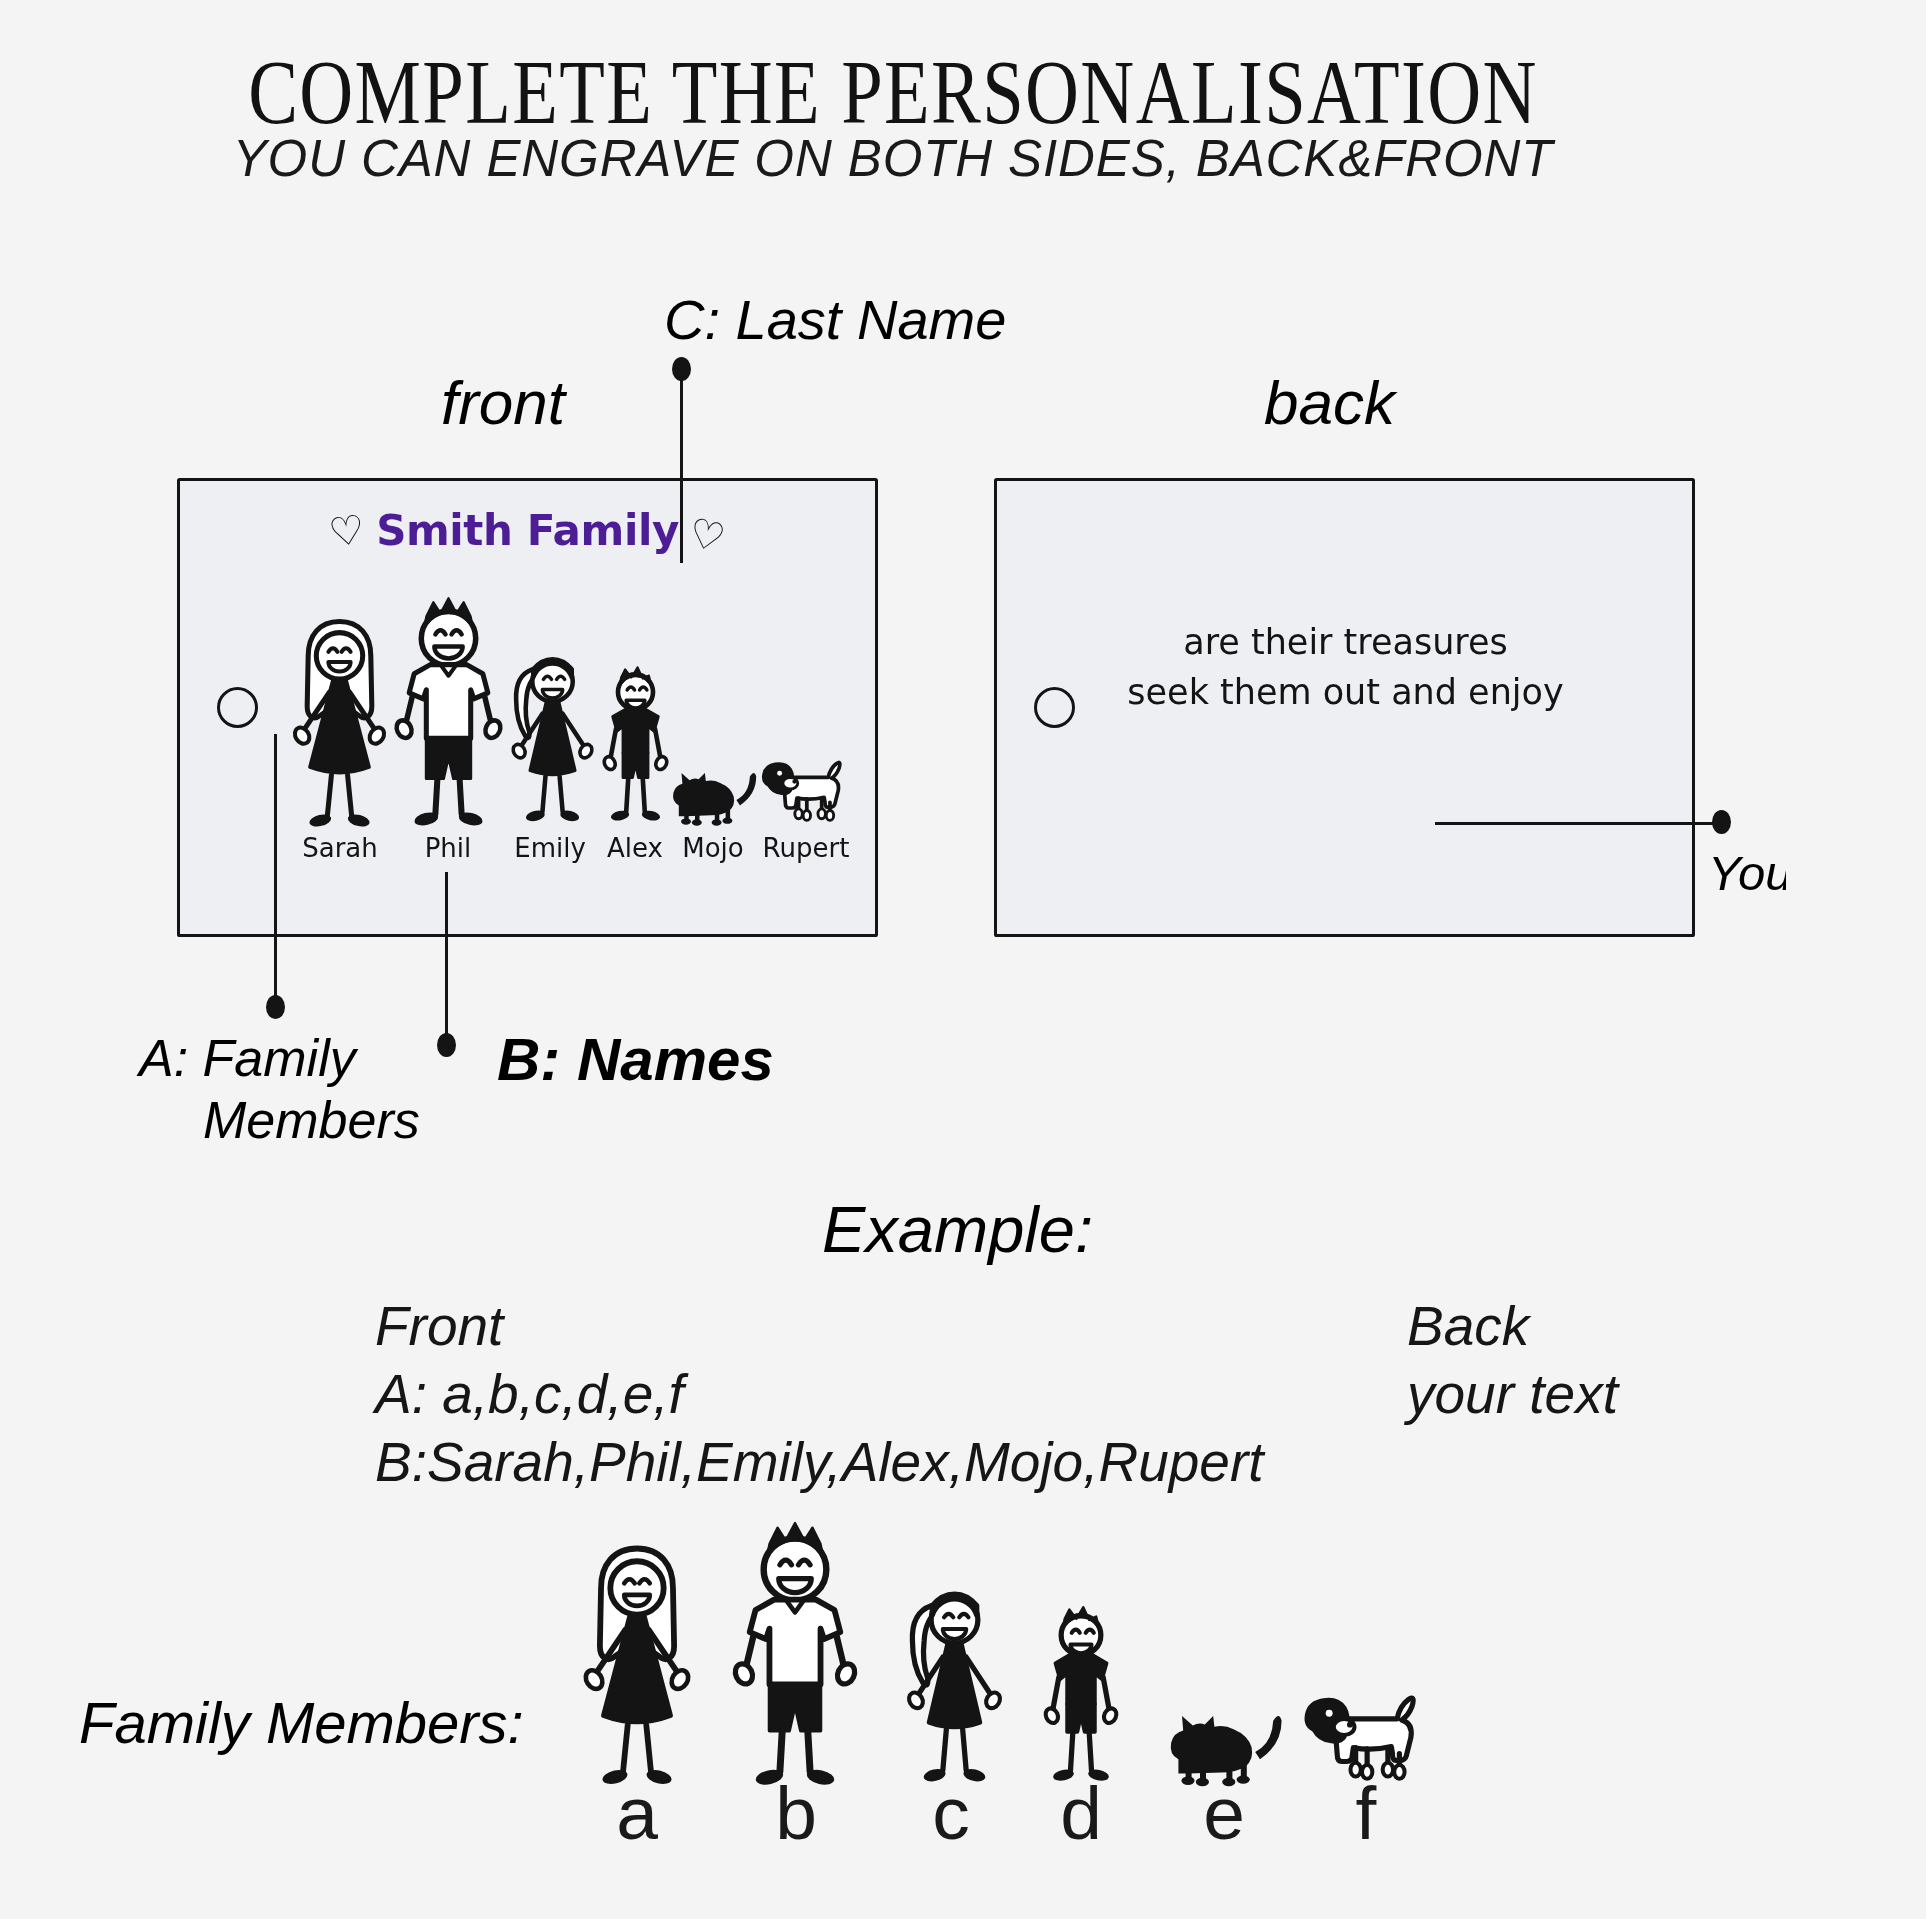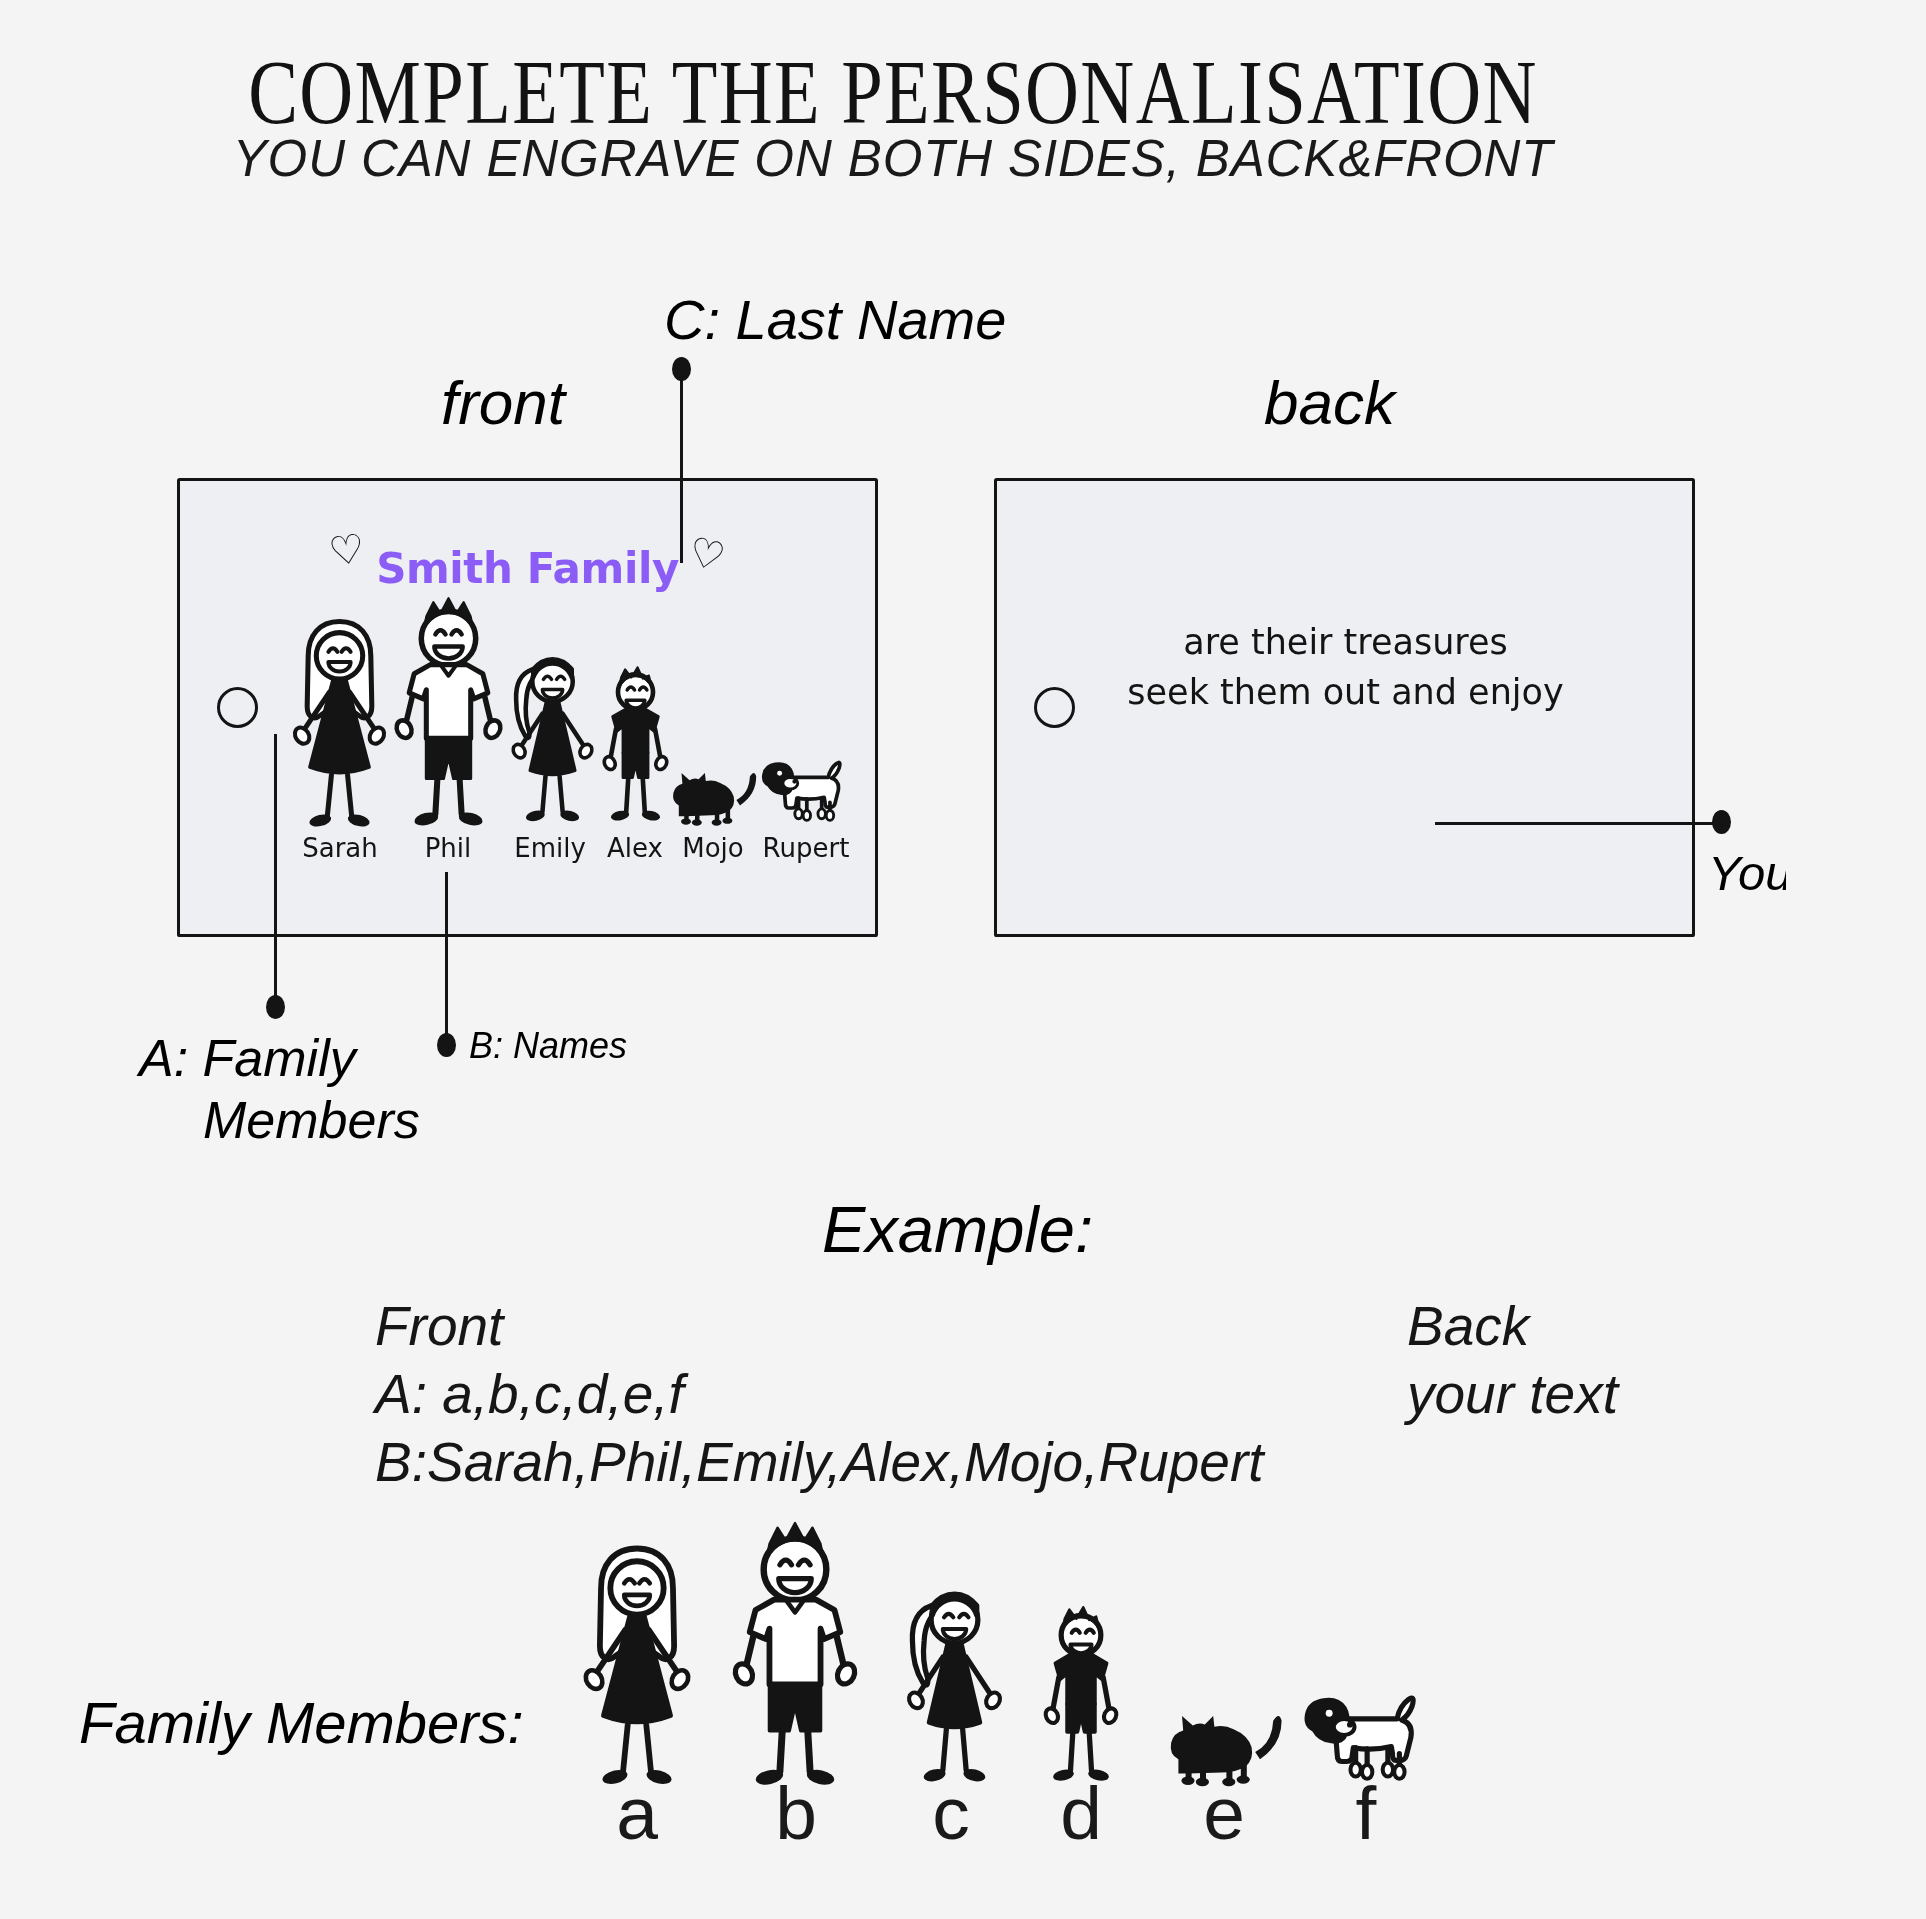--- a/index.html
+++ b/index.html
@@ -14,21 +14,21 @@
   .subtitle{position:absolute;top:129px;left:50%;transform:translateX(-50%);white-space:nowrap;
             font-style:italic;font-size:51px;letter-spacing:0.9px;color:#1a1a1a;}
 
   
   .lbl{position:absolute;font-style:italic;color:#000000;white-space:nowrap;}
   .c-label{left:664px;top:287px;font-size:56px;}
   .front-label{left:441px;top:367px;font-size:62px;}
   .back-label{left:1264px;top:367px;font-size:62px;}
   .a-label1{left:139px;top:1028px;font-size:52px;}
   .a-label2{left:203px;top:1090px;font-size:52px;}
-  .b-label{left:469px;top:1025px;font-size:36px;}
+  .b-label{left:497px;top:1025px;font-size:60px;font-weight:bold;}
   .your-text-label{left:1708px;top:845px;font-size:49px;}
   .example-heading{left:822px;top:1192px;font-size:65px;}
   .family-members-label{left:79px;top:1689px;font-size:58px;}
 
   .example-col{position:absolute;font-style:italic;font-size:55px;line-height:68px;white-space:nowrap;color:#161616;}
   .example-front{left:375px;top:1292px;}
   .example-back{left:1407px;top:1292px;}
 
   
   .vline,.hline{position:absolute;background:#141414;z-index:5;}
@@ -47,22 +47,22 @@
   
   .tag{position:absolute;top:478px;width:701px;height:459px;background:#edeff3;
        border:3.1px solid #141414;box-sizing:border-box;border-radius:2.6px;}
   .front-tag{left:177px;}
   .back-tag{left:994px;}
   .hole{position:absolute;left:37px;top:206px;width:41px;height:41px;border:3.9px solid #141414;
         border-radius:50%;box-sizing:border-box;background:#edeff3;}
 
   .tag-title{position:absolute;left:0;top:25px;width:100%;display:flex;justify-content:center;
              align-items:center;gap:11.3px;}
-  .family-name{font-family:"DejaVu Sans",sans-serif;font-weight:700;font-size:42px;color:#8b5cf6;
-               letter-spacing:-0.4px;margin-top:38px;}
+  .family-name{font-family:"DejaVu Sans",sans-serif;font-weight:700;font-size:42px;color:#4c1d95;
+               letter-spacing:-0.4px;}
   .heart{font-family:"DejaVu Sans",sans-serif;font-size:40px;line-height:1;transform:rotate(-8deg);}
   .heart-r{transform:rotate(14deg) translateY(4.4px);}
 
   .fig{position:absolute;}
   .member-name{position:absolute;top:352px;transform:translateX(-50%);
                font-family:"DejaVu Sans",sans-serif;font-size:26px;color:#141414;white-space:nowrap;}
 
   .back-text{position:absolute;left:39px;top:136px;width:619px;text-align:center;
              font-family:"DejaVu Sans",sans-serif;font-size:35px;line-height:50px;color:#141414;}
 

